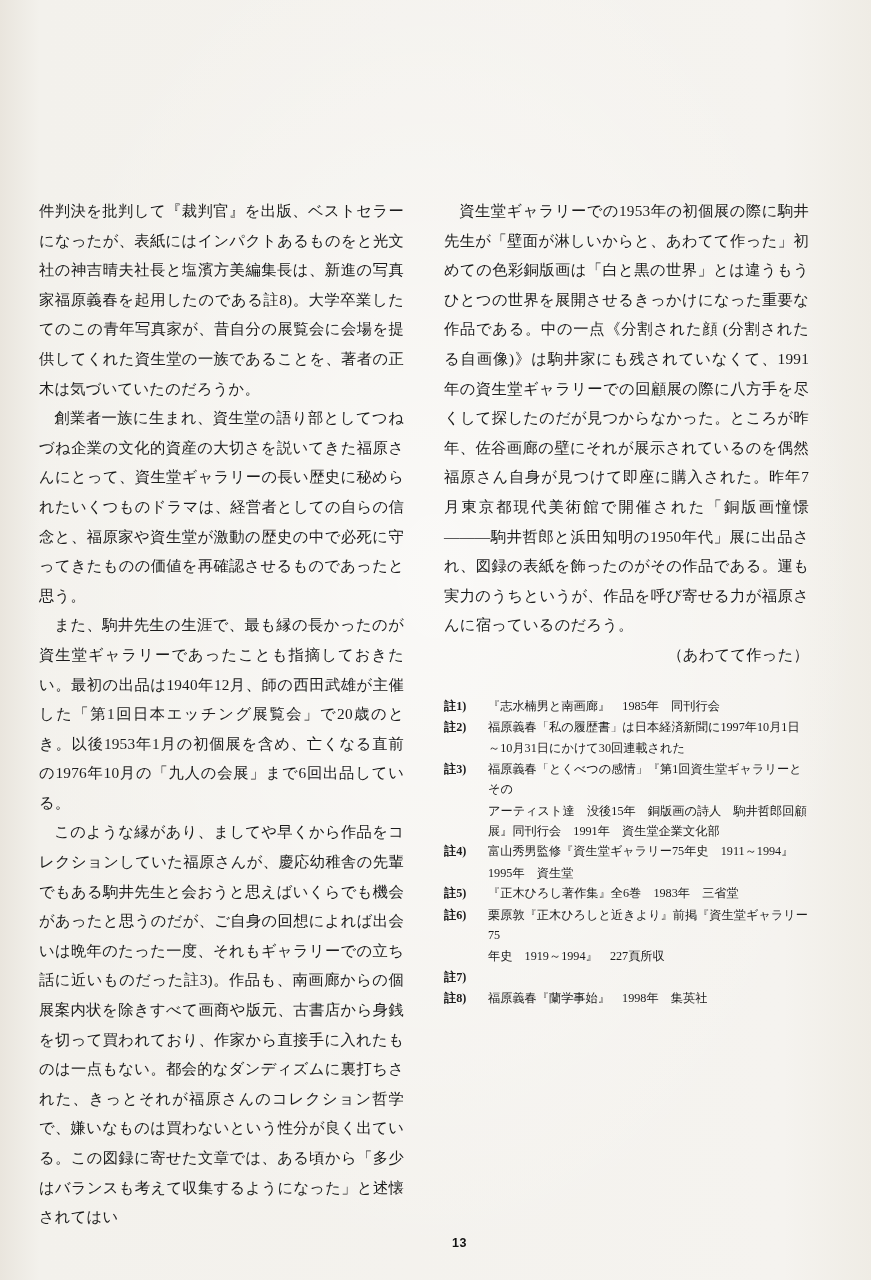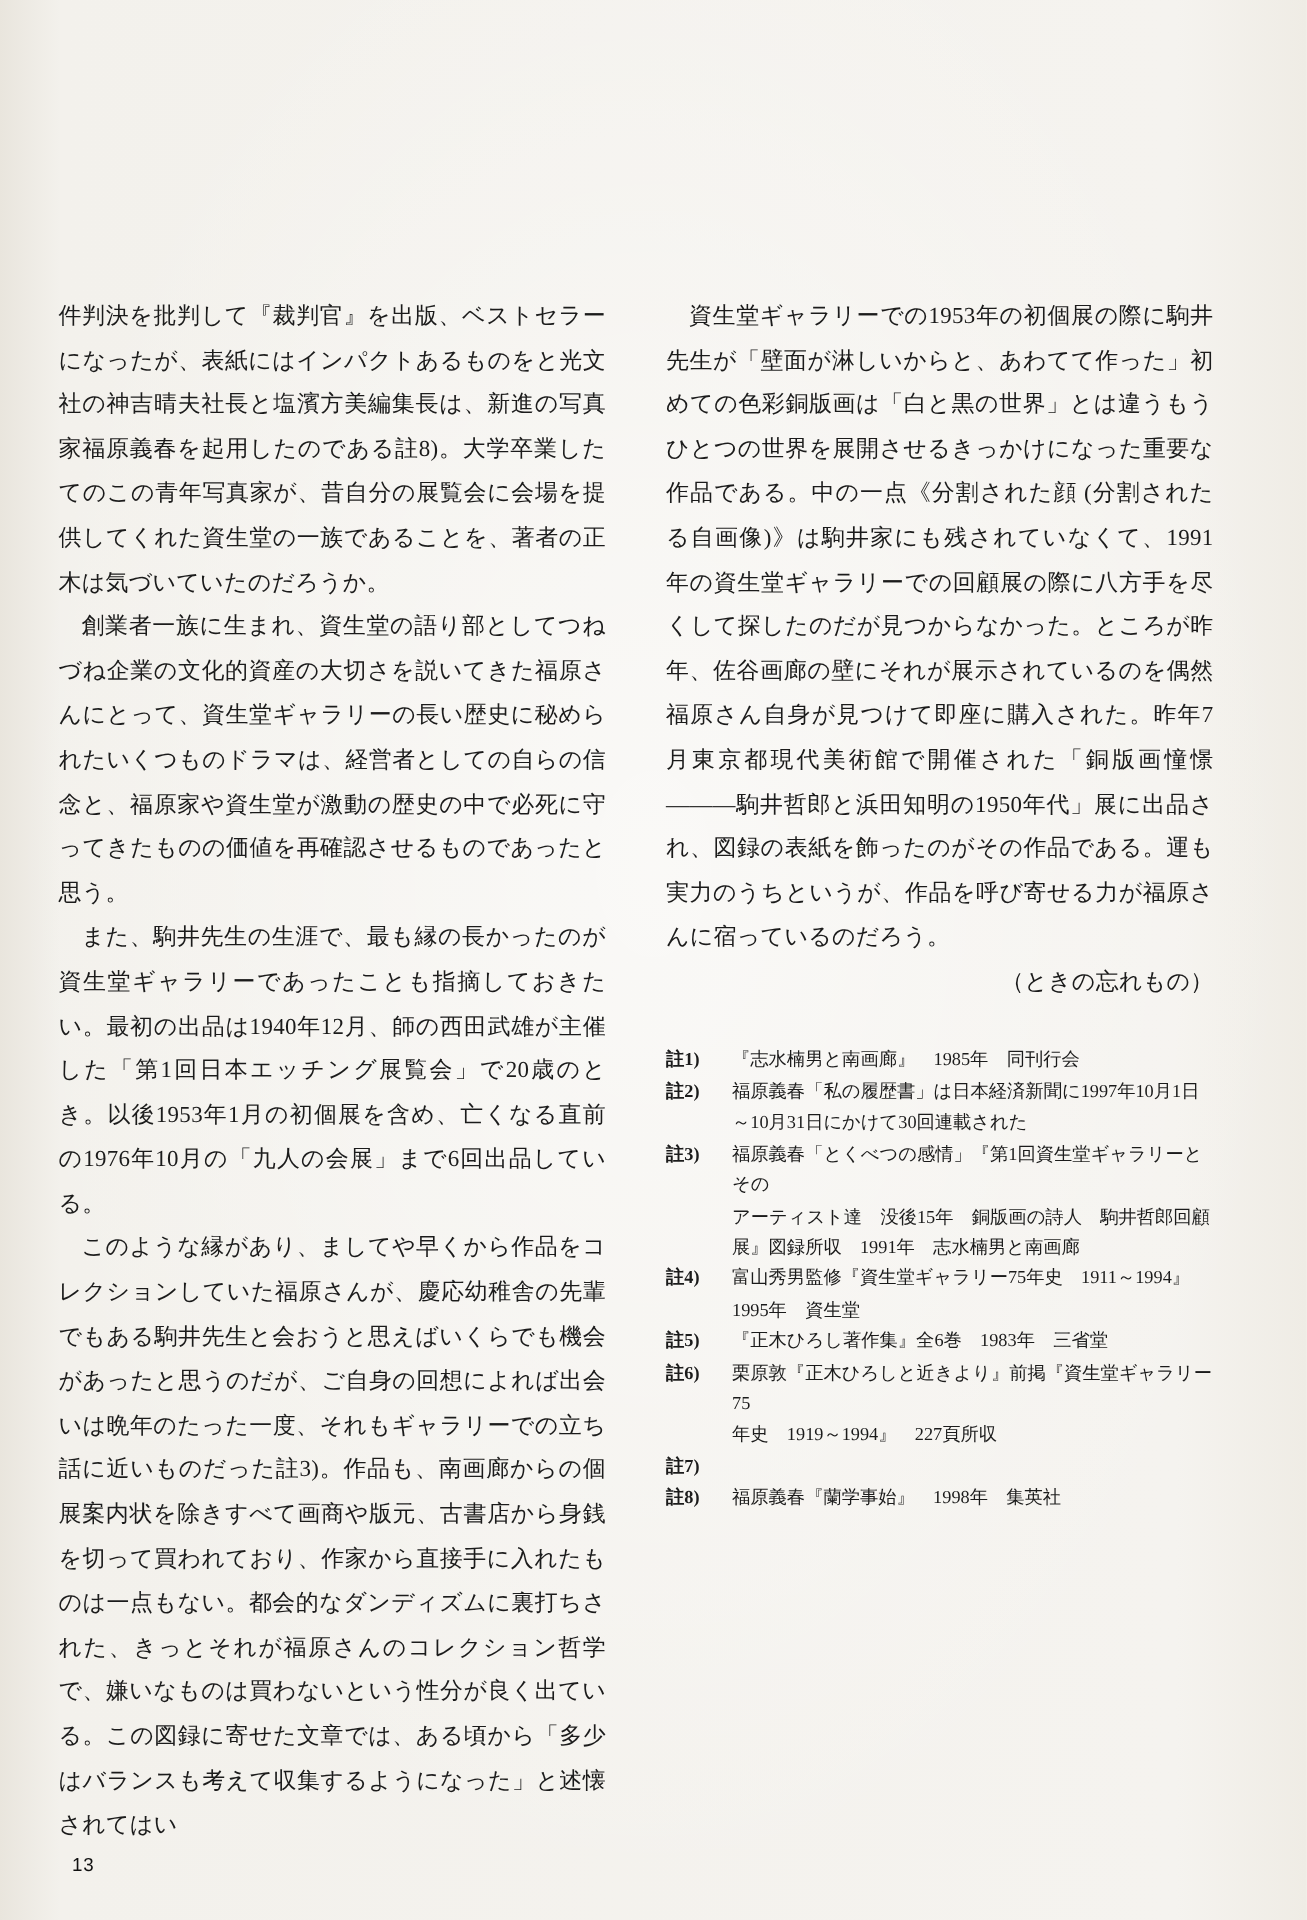--- a/index.html
+++ b/index.html
@@ -80,23 +80,24 @@
     flex: 1 1 auto;
   }
   .note-cont {
     padding-left: 44px;
   }
   .page-number {
     position: absolute;
     left: 0;
     right: 0;
     top: 1236px;
+    text-align: center;
     font-size: 12.5px;
     font-family: "Liberation Sans", sans-serif;
-    font-weight: normal;
+    font-weight: bold;
     color: #111;
     letter-spacing: 0.5px;
     margin-left: 48px;
   }
 </style>
 </head>
 <body>
 
 <div class="page-bg"></div>
 
@@ -106,41 +107,41 @@
 
     <div class="col">
       <p class="para">件判決を批判して『裁判官』を出版、ベストセラーになったが、表紙にはインパクトあるものをと光文社の神吉晴夫社長と塩濱方美編集長は、新進の写真家福原義春を起用したのである註8)。大学卒業したてのこの青年写真家が、昔自分の展覧会に会場を提供してくれた資生堂の一族であることを、著者の正木は気づいていたのだろうか。</p>
       <p class="para indent">創業者一族に生まれ、資生堂の語り部としてつねづね企業の文化的資産の大切さを説いてきた福原さんにとって、資生堂ギャラリーの長い歴史に秘められたいくつものドラマは、経営者としての自らの信念と、福原家や資生堂が激動の歴史の中で必死に守ってきたものの価値を再確認させるものであったと思う。</p>
       <p class="para indent">また、駒井先生の生涯で、最も縁の長かったのが資生堂ギャラリーであったことも指摘しておきたい。最初の出品は1940年12月、師の西田武雄が主催した「第1回日本エッチング展覧会」で20歳のとき。以後1953年1月の初個展を含め、亡くなる直前の1976年10月の「九人の会展」まで6回出品している。</p>
       <p class="para indent">このような縁があり、ましてや早くから作品をコレクションしていた福原さんが、慶応幼稚舎の先輩でもある駒井先生と会おうと思えばいくらでも機会があったと思うのだが、ご自身の回想によれば出会いは晩年のたった一度、それもギャラリーでの立ち話に近いものだった註3)。作品も、南画廊からの個展案内状を除きすべて画商や版元、古書店から身銭を切って買われており、作家から直接手に入れたものは一点もない。都会的なダンディズムに裏打ちされた、きっとそれが福原さんのコレクション哲学で、嫌いなものは買わないという性分が良く出ている。この図録に寄せた文章では、ある頃から「多少はバランスも考えて収集するようになった」と述懐されてはい</p>
     </div>
 
     <div class="col">
       <p class="para indent">資生堂ギャラリーでの1953年の初個展の際に駒井先生が「壁面が淋しいからと、あわてて作った」初めての色彩銅版画は「白と黒の世界」とは違うもうひとつの世界を展開させるきっかけになった重要な作品である。中の一点《分割された顔 (分割されたる自画像)》は駒井家にも残されていなくて、1991年の資生堂ギャラリーでの回顧展の際に八方手を尽くして探したのだが見つからなかった。ところが昨年、佐谷画廊の壁にそれが展示されているのを偶然福原さん自身が見つけて即座に購入された。昨年7月東京都現代美術館で開催された「銅版画憧憬―――駒井哲郎と浜田知明の1950年代」展に出品され、図録の表紙を飾ったのがその作品である。運も実力のうちというが、作品を呼び寄せる力が福原さんに宿っているのだろう。</p>
-      <p class="para" style="text-align:right;">（ときの忘れもの）</p>
+      <p class="para" style="text-align:right;">（あわてて作った）</p>
 
       <div class="notes">
 
         <div class="note-row">
           <div class="note-label">註1)</div>
           <div class="note-body">『志水楠男と南画廊』　1985年　同刊行会</div>
         </div>
 
         <div class="note-row">
           <div class="note-label">註2)</div>
           <div class="note-body">福原義春「私の履歴書」は日本経済新聞に1997年10月1日</div>
         </div>
         <div class="note-cont">～10月31日にかけて30回連載された</div>
 
         <div class="note-row">
           <div class="note-label">註3)</div>
           <div class="note-body">福原義春「とくべつの感情」『第1回資生堂ギャラリーとその</div>
         </div>
         <div class="note-cont">アーティスト達　没後15年　銅版画の詩人　駒井哲郎回顧</div>
-        <div class="note-cont">展』図録所収　1991年　志水楠男と南画廊</div>
+        <div class="note-cont">展』同刊行会　1991年　資生堂企業文化部</div>
 
         <div class="note-row">
           <div class="note-label">註4)</div>
           <div class="note-body">富山秀男監修『資生堂ギャラリー75年史　1911～1994』</div>
         </div>
         <div class="note-cont">1995年　資生堂</div>
 
         <div class="note-row">
           <div class="note-label">註5)</div>
           <div class="note-body">『正木ひろし著作集』全6巻　1983年　三省堂</div>

